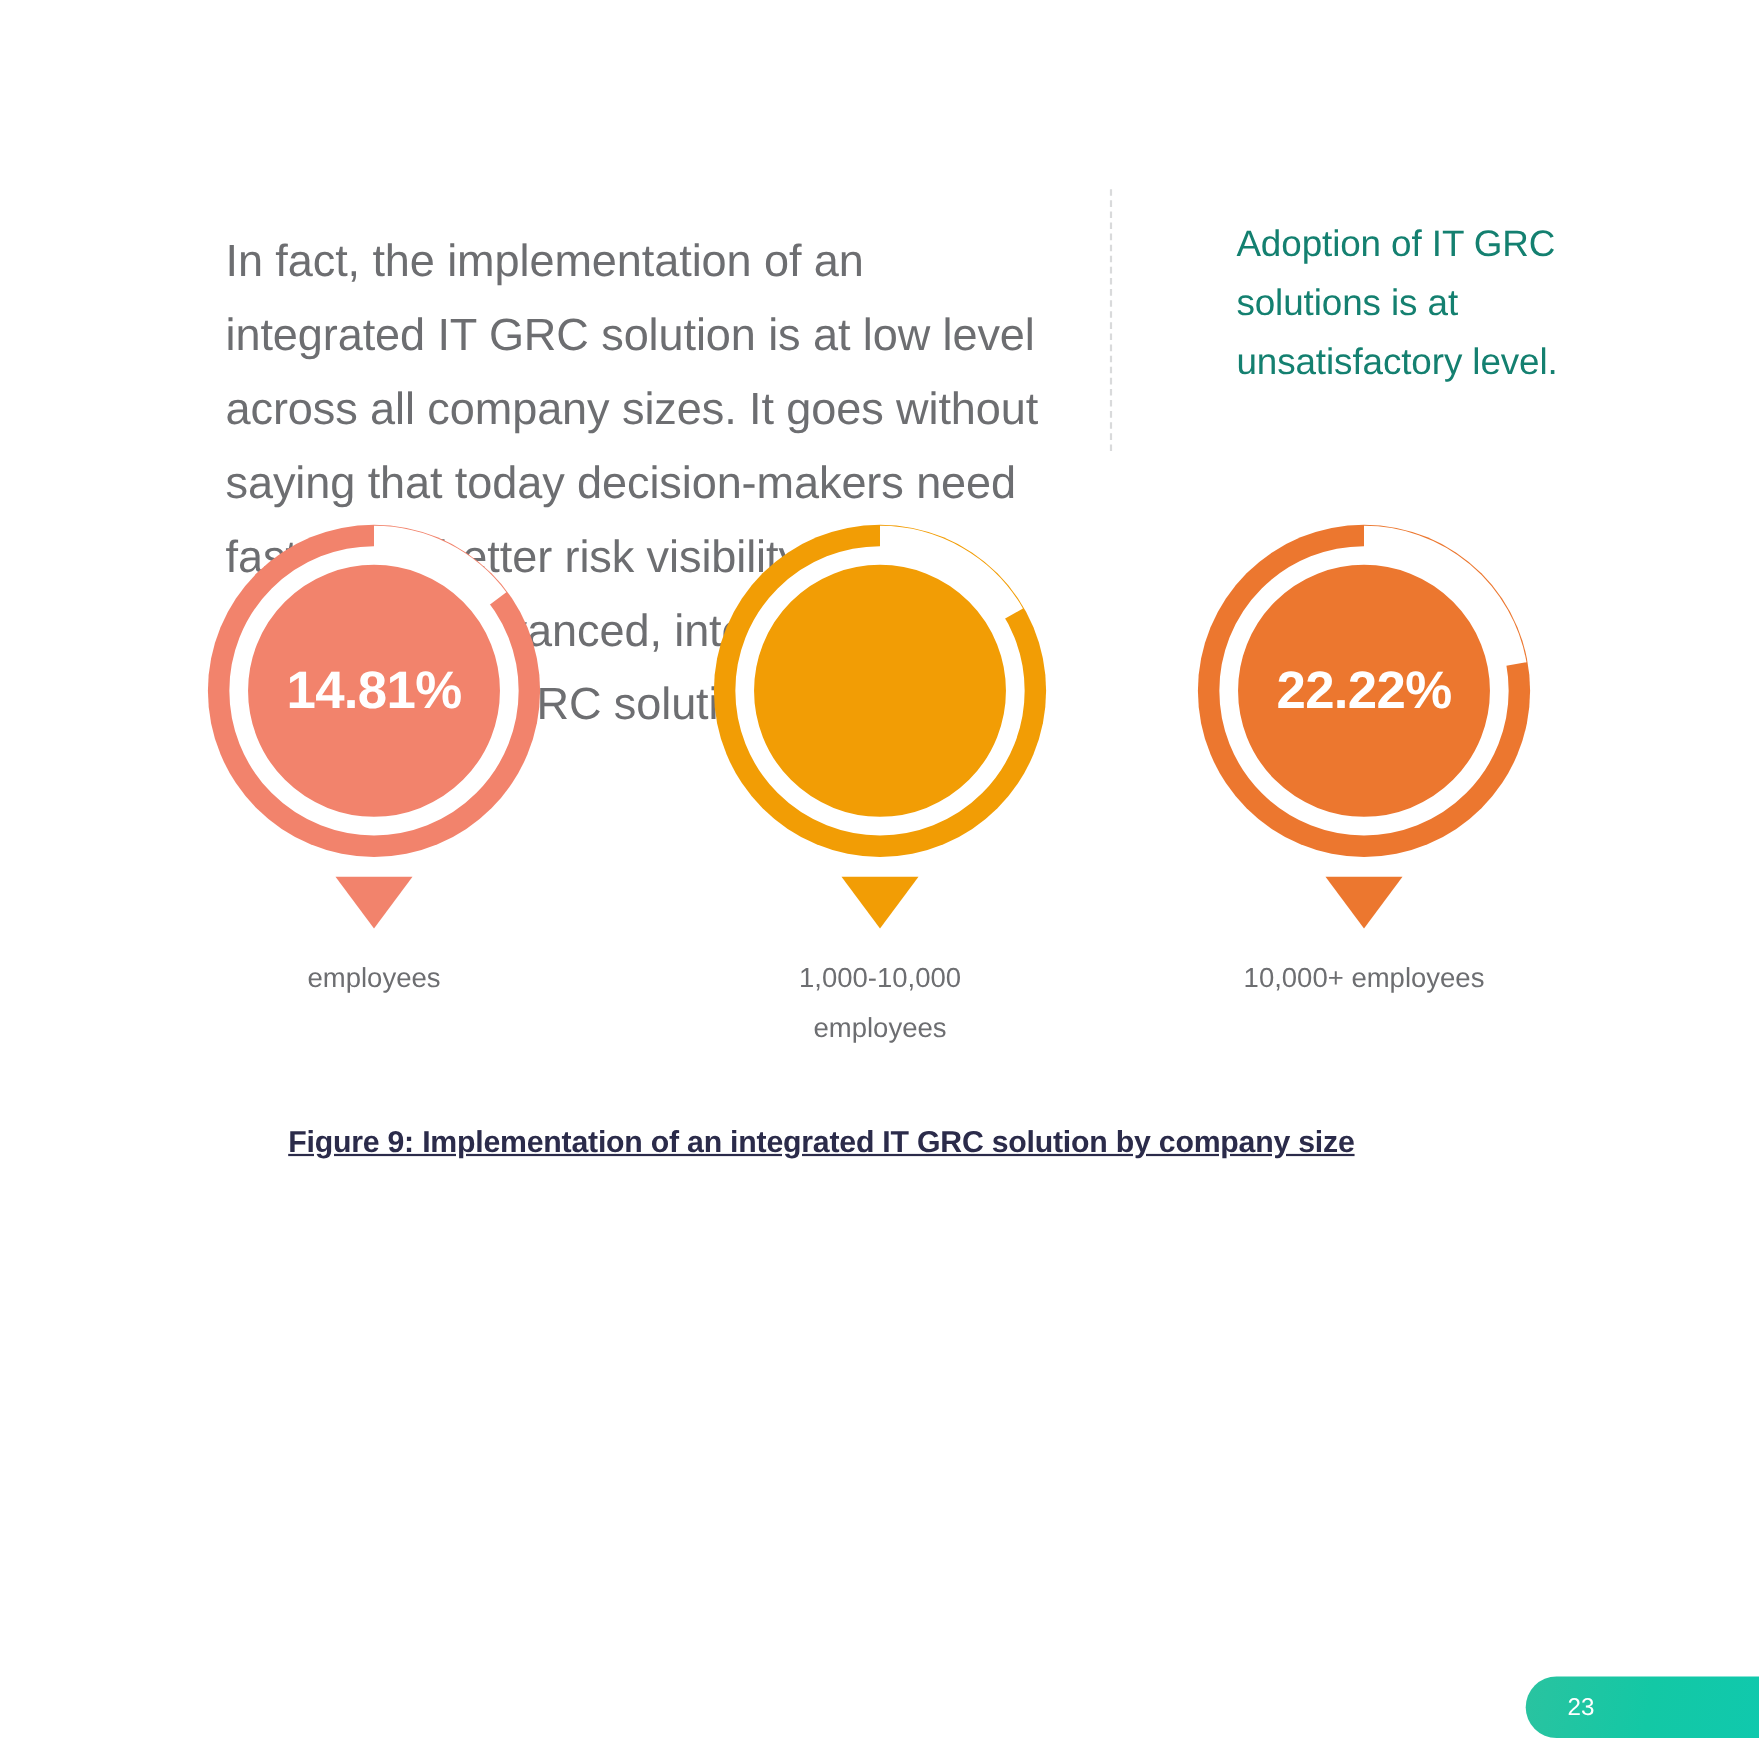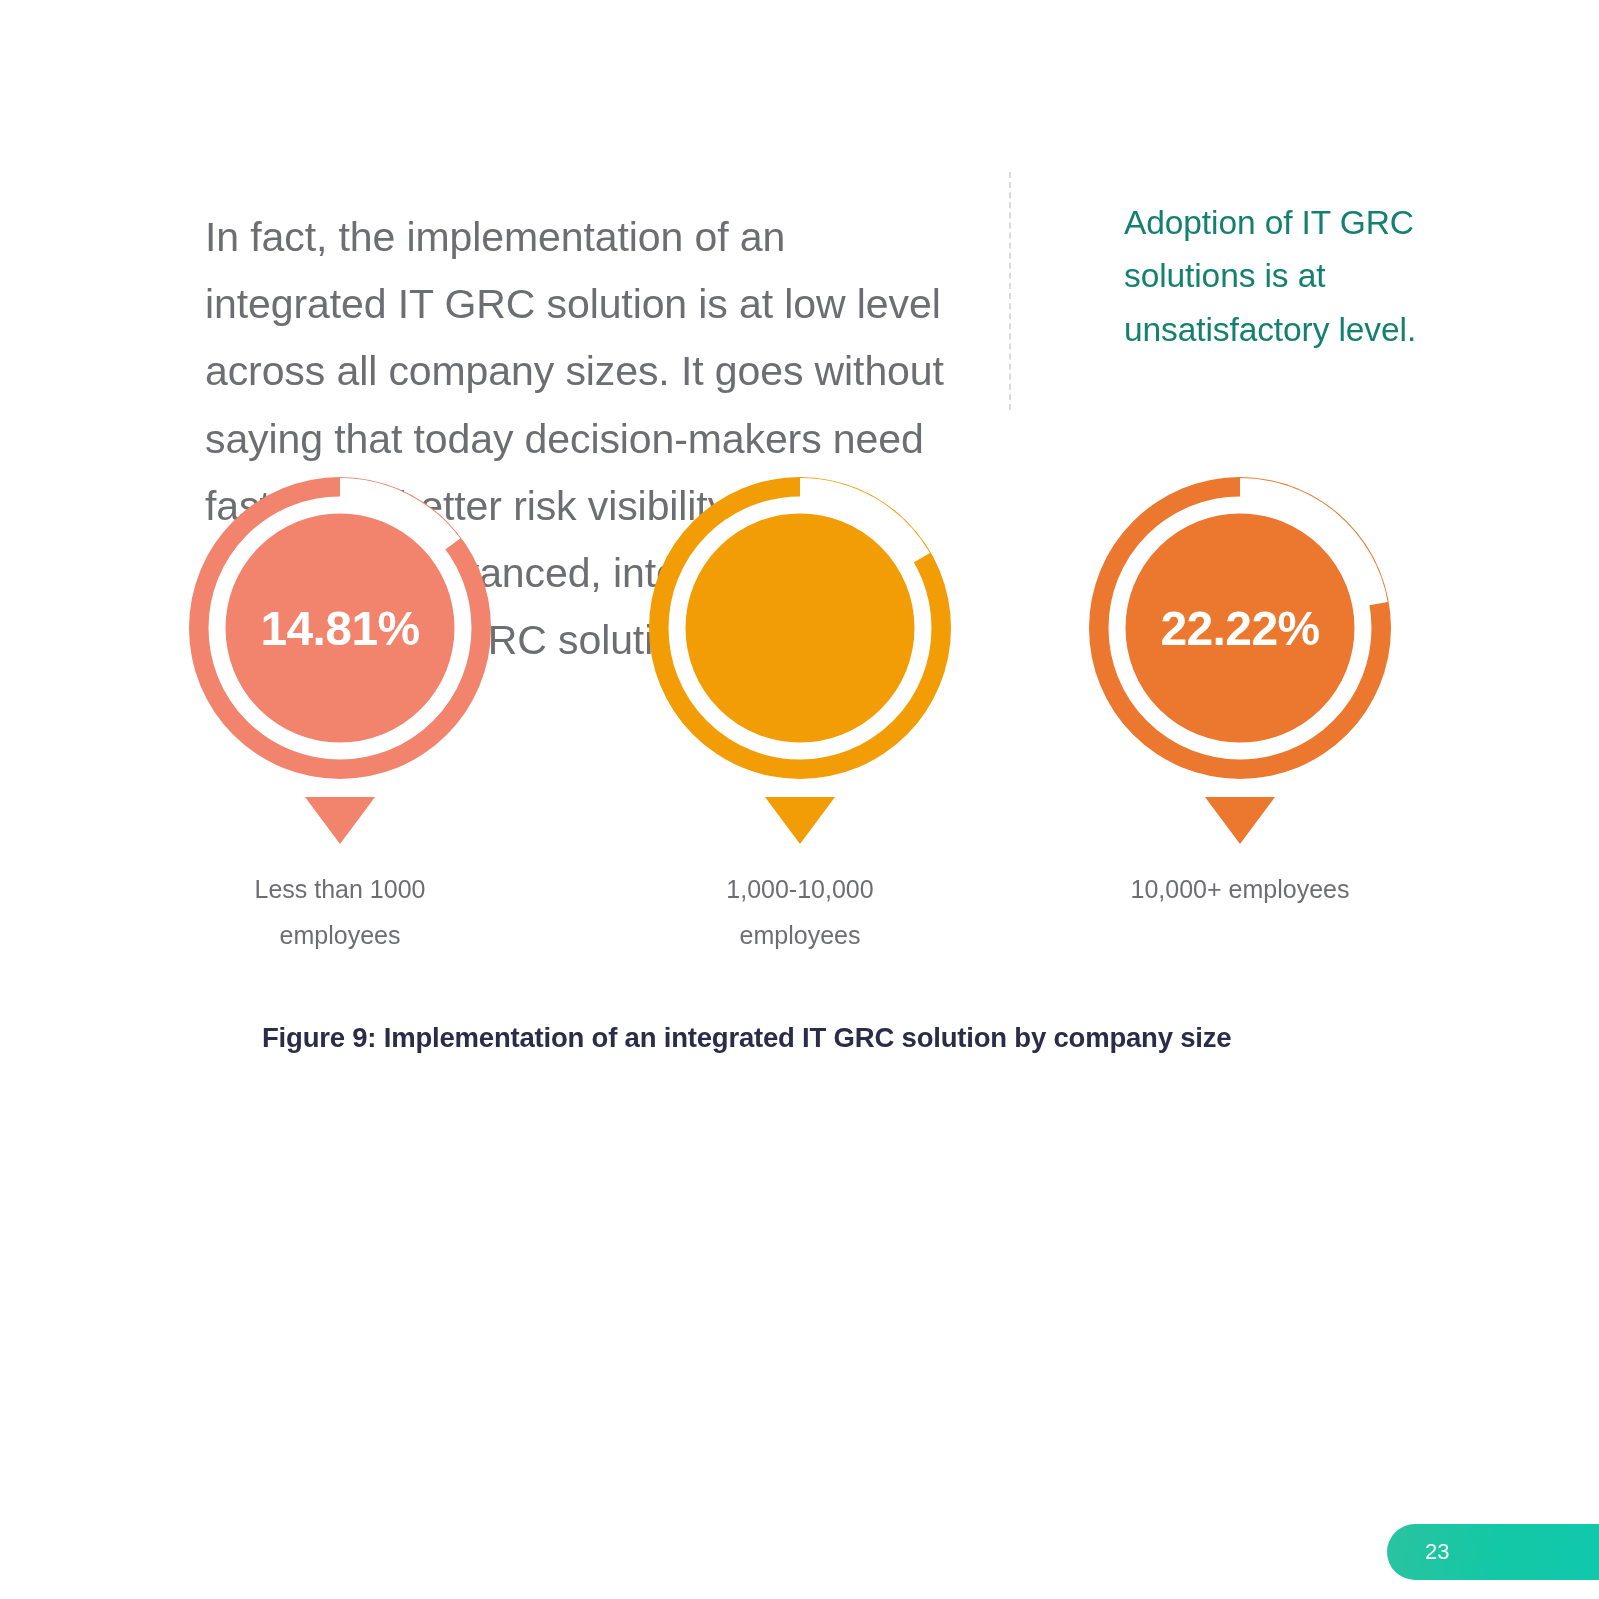--- a/index.html
+++ b/index.html
@@ -104,20 +104,21 @@
   
   #figure-caption {
     position: absolute;
     left: 262px;
     top: 1022px;
     width: 1200px;
     font-size: 27.5px;
     font-weight: 700;
     color: #2b2b4a;
     letter-spacing: -0.2px;
+    text-decoration: underline;
   }
 
   
   #page-badge {
     position: absolute;
     left: 1387px;
     top: 1524px;
     width: 250px;
     height: 56px;
     border-radius: 28px;
@@ -150,21 +151,20 @@
 
         <circle cx="160" cy="156" r="151" fill="#F2836C"></circle>
 
         <circle cx="160" cy="156" r="123" fill="none" stroke="#ffffff" stroke-width="17"></circle>
 
         <circle cx="160" cy="156" r="140" fill="none" stroke="#ffffff" stroke-width="20" transform="rotate(-90 160 156)" stroke-dasharray="130.23646878381686 879.645943005142"></circle>
       </svg>
     </div>
     <div class="gauge-value">14.81%</div>
     <div class="gauge-label">
-      <div>Less than 1000</div>
       <div>employees</div>
     </div>
   </div>
 
   <div class="gauge" style="left:460px;">
     <div class="gauge-svg-wrap">
       <svg width="320" height="372" viewBox="0 0 320 372">
         <polygon points="125,325 195,325 160,372" fill="#F29D05"></polygon>
         <circle cx="160" cy="156" r="151" fill="#F29D05"></circle>
         <circle cx="160" cy="156" r="123" fill="none" stroke="#ffffff" stroke-width="17"></circle>

